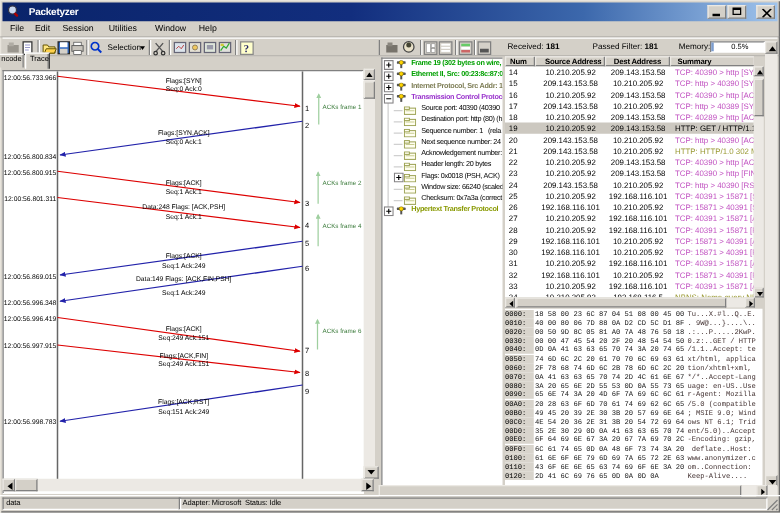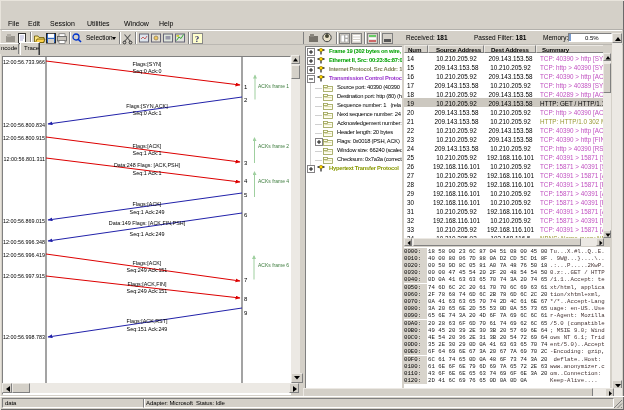--- a/index.html
+++ b/index.html
@@ -10,20 +10,40 @@
   .abs{position:absolute;}
   .raised2{border-top:1px solid #ece9e4;border-left:1px solid #ece9e4;border-right:1px solid #808080;border-bottom:1px solid #808080;}
   .sunken{border-top:1px solid #808080;border-left:1px solid #808080;border-right:1px solid #fff;border-bottom:1px solid #fff;}
   .white{background:#fff;}
   .t6{font-size:6px;}
 </style>
 </head>
 <body>
 <div id="win">
 
+  <div class="abs" id="titlebar" style="left:2px;top:2px;width:620px;height:15px;background:linear-gradient(90deg,#0a246a 0%,#122e7e 45%,#3c68ac 75%,#a0c4ec 100%);">
+    <svg class="abs" style="left:3px;top:1px" width="12" height="12" viewBox="0 0 12 12">
+      <circle cx="5" cy="5" r="3.2" fill="#c8d8f0" stroke="#334" stroke-width="1"></circle>
+      <rect x="7.2" y="6.6" width="4" height="2" rx="1" transform="rotate(45 7.2 6.6)" fill="#a00"></rect>
+    </svg>
+    <span class="abs" style="left:21px;top:3px;color:#fff;font-weight:bold;font-size:8px;letter-spacing:-0.2px;">Packetyzer</span>
+    <span class="abs" style="left:564px;top:2px;">
+      <span class="abs raised2" style="left:0;top:0;width:15px;height:11px;background:#d4d0c8;">
+          <span class="abs" style="left:3px;top:6px;width:6px;height:2px;background:#000"></span>
+        </span>
+      <span class="abs raised2" style="left:16px;top:0;width:15px;height:11px;background:#d4d0c8;">
+          <span class="abs" style="left:3px;top:1px;width:7px;height:6px;border:1px solid #000;border-top-width:2px;"></span>
+        </span>
+      <span class="abs raised2" style="left:39px;top:0;width:15px;height:11px;background:#d4d0c8;">
+          <svg class="abs" style="left:3px;top:2px" width="9" height="7" viewBox="0 0 9 7">
+            <path d="M1 0 L8 7 M8 0 L1 7" stroke="#000" stroke-width="1.3" fill="none"></path>
+          </svg>
+        </span>
+    </span>
+  </div>
 
   <div class="abs" id="menubar" style="left:0px;top:17px;width:620px;height:13px;font-size:7px;color:#000;">
     <span class="abs" style="left:8px;top:3px;">File</span>
     <span class="abs" style="left:28px;top:3px;">Edit</span>
     <span class="abs" style="left:50px;top:3px;">Session</span>
     <span class="abs" style="left:87px;top:3px;">Utilities</span>
     <span class="abs" style="left:124px;top:3px;">Window</span>
     <span class="abs" style="left:159px;top:3px;">Help</span>
   </div>
 

